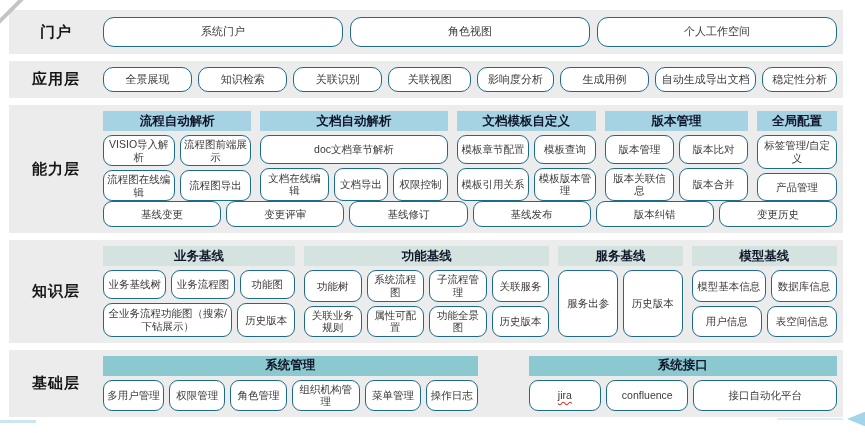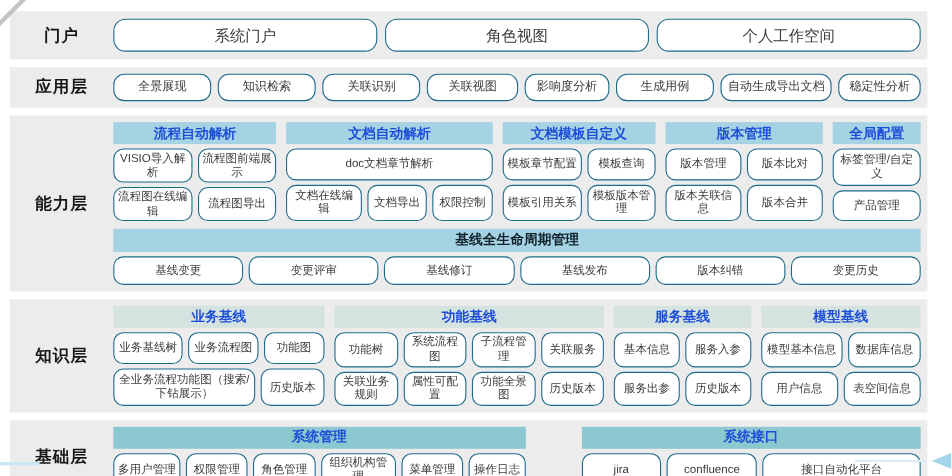--- a/index.html
+++ b/index.html
@@ -14,41 +14,41 @@
   }
   .layer-label{
     width:94px;flex:0 0 94px;display:flex;align-items:center;justify-content:center;
     font-weight:bold;font-size:15px;color:#161616;letter-spacing:1px;
   }
   .layer-content{flex:1 1 auto;min-width:0;display:flex;flex-direction:column;}
   .group-row{display:flex;gap:9px;flex:1 1 auto;}
   .group{display:flex;flex-direction:column;min-width:0;}
   .group-header{
     height:20px;display:flex;align-items:center;justify-content:center;
-    font-weight:bold;font-size:12.5px;color:#1d4ed8;margin-bottom:4px;flex:0 0 auto;
+    font-weight:bold;font-size:12.5px;color:#0f172a;margin-bottom:4px;flex:0 0 auto;
   }
   .tone-blue{background:var(--header-blue);}
   .tone-sage{background:var(--header-sage);}
   .tone-teal{background:var(--header-teal);}
   .btn-row{display:flex;gap:5px;margin-bottom:4px;flex:1 1 auto;}
   .btn-row:last-child{margin-bottom:0;}
   .btn{
     background:#fff;border:1.5px solid var(--button-border);border-radius:9px;
     display:flex;align-items:center;justify-content:center;text-align:center;
     font-size:10.5px;color:#3a3a3a;padding:2px 3px;line-height:1.2;min-width:0;
     box-sizing:border-box;cursor:default;
   }
   .wavy{text-decoration:underline wavy #d8342c;text-underline-offset:2px;}
   .banner{
     height:21px;margin-top:7px;margin-bottom:4px;display:flex;align-items:center;
     justify-content:center;font-weight:bold;font-size:12.5px;color:#10222b;flex:0 0 auto;
   }
   
   .layer-portal{padding:7px 6px 7px 0;}
-  .layer-portal .btn{min-height:30px;font-size:14px;border-radius:11px;}
+  .layer-portal .btn{min-height:30px;font-size:11px;border-radius:11px;}
   .layer-portal .btn-row{gap:7px;}
   .layer-application{padding:6px 6px 6px 0;}
   .layer-application .btn{min-height:25px;font-size:11px;border-radius:10px;}
   .layer-application .btn-row{gap:6px;}
   .layer-capability .btn{min-height:26px;}
   .layer-knowledge .btn{min-height:26px;}
   .layer-foundation .btn{min-height:22px;}
   
   .corner-fold{position:absolute;left:-8px;top:9px;width:36px;height:4px;
     background:#c4c4c4;transform:rotate(-45deg);}
@@ -148,21 +148,20 @@
             <div class="group" style="flex: 78 1 0px;">
               <div class="group-header tone-blue">全局配置</div>
               <div class="btn-row">
                 <div class="btn" style="flex: 1 1 0px;">标签管理/自定义</div>
               </div>
               <div class="btn-row">
                 <div class="btn" style="flex: 1 1 0px;">产品管理</div>
               </div>
             </div>
           </div>
-          <div class="banner tone-blue">基线全生命周期管理</div>
           <div class="btn-row">
             <div class="btn" style="flex: 1 1 0px; text-align: center;">基线变更</div>
             <div class="btn" style="flex: 1 1 0px;">变更评审</div>
             <div class="btn" style="flex: 1 1 0px;">基线修订</div>
             <div class="btn" style="flex: 1 1 0px;">基线发布</div>
             <div class="btn" style="flex: 1 1 0px;">版本纠错</div>
             <div class="btn" style="flex: 1 1 0px;">变更历史</div>
           </div>
         </div>
       </div>
@@ -193,24 +192,20 @@
               <div class="btn-row">
                 <div class="btn" style="flex: 1 1 0px;">关联业务规则</div>
                 <div class="btn" style="flex: 1 1 0px;">属性可配置</div>
                 <div class="btn" style="flex: 1 1 0px;">功能全景图</div>
                 <div class="btn" style="flex: 1 1 0px;">历史版本</div>
               </div>
             </div>
             <div class="group" style="flex: 123 1 0px;">
               <div class="group-header tone-sage">服务基线</div>
               <div class="btn-row">
-                <div class="btn" style="flex: 1 1 0px;">基本信息</div>
-                <div class="btn" style="flex: 1 1 0px;">服务入参</div>
-              </div>
-              <div class="btn-row">
                 <div class="btn" style="flex: 1 1 0px;">服务出参</div>
                 <div class="btn" style="flex: 1 1 0px;">历史版本</div>
               </div>
             </div>
             <div class="group" style="flex: 144 1 0px;">
               <div class="group-header tone-sage">模型基线</div>
               <div class="btn-row">
                 <div class="btn" style="flex: 1.15 1 0px;">模型基本信息</div>
                 <div class="btn" style="flex: 1 1 0px;">数据库信息</div>
               </div>

